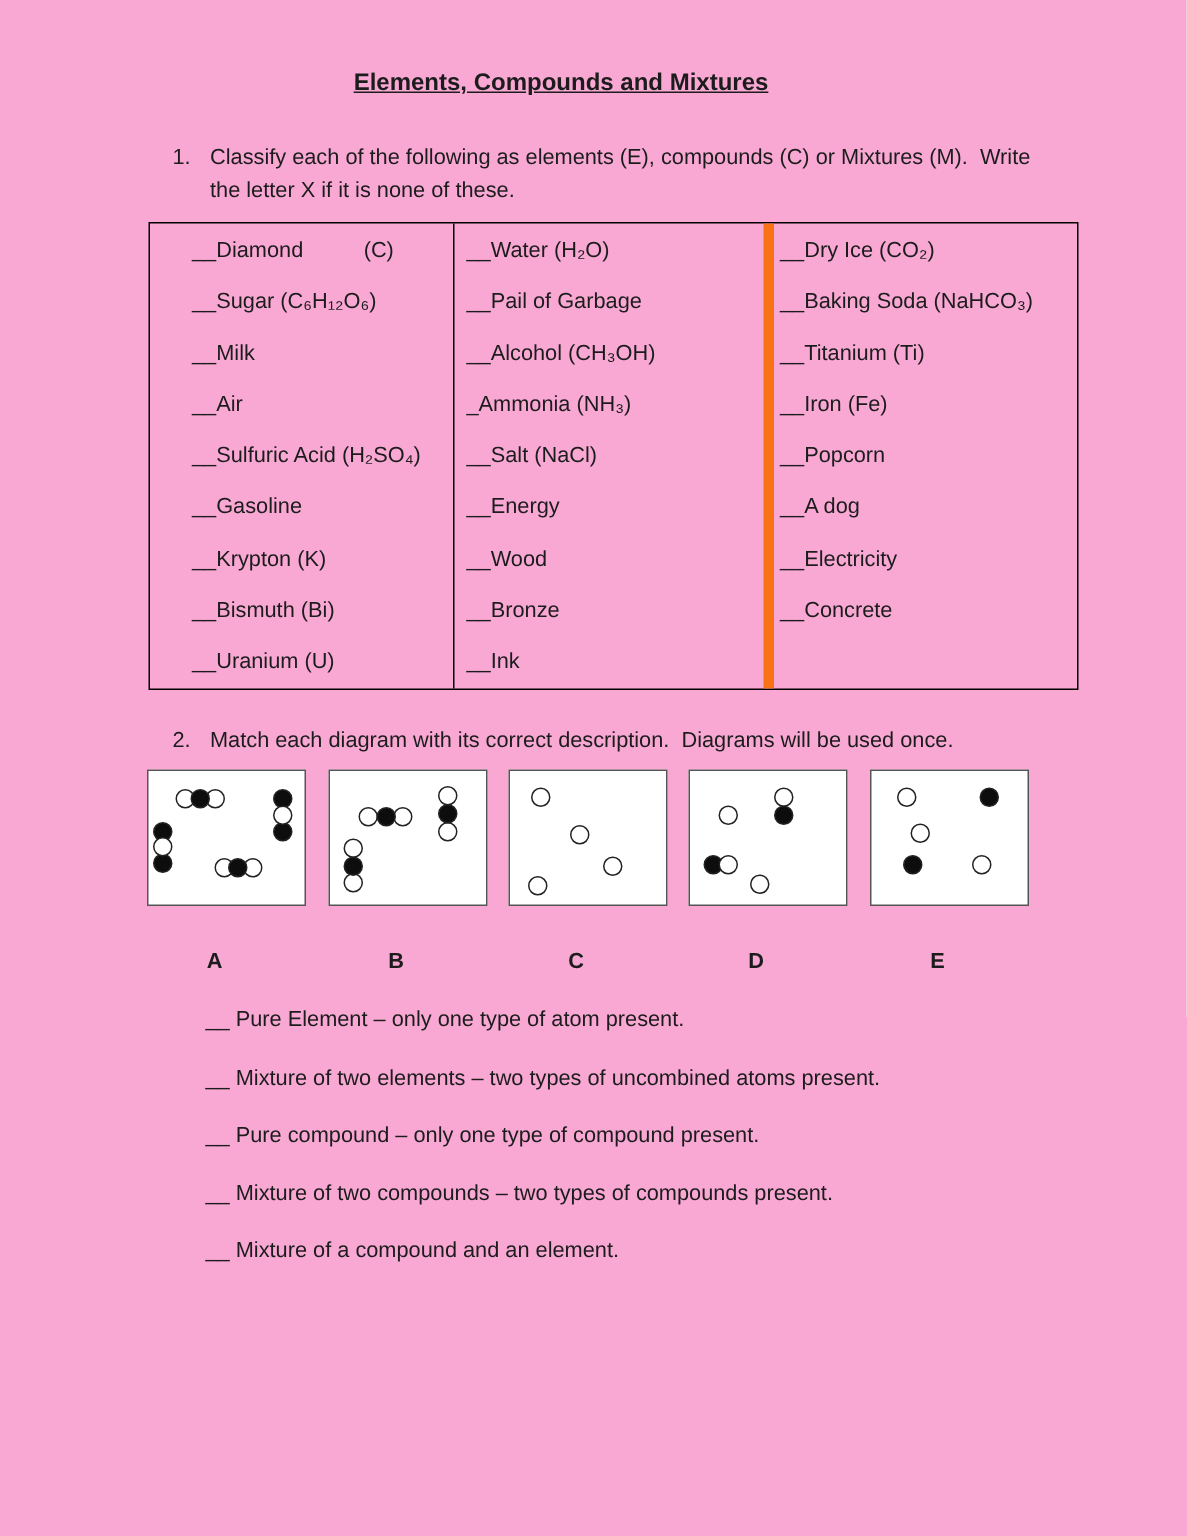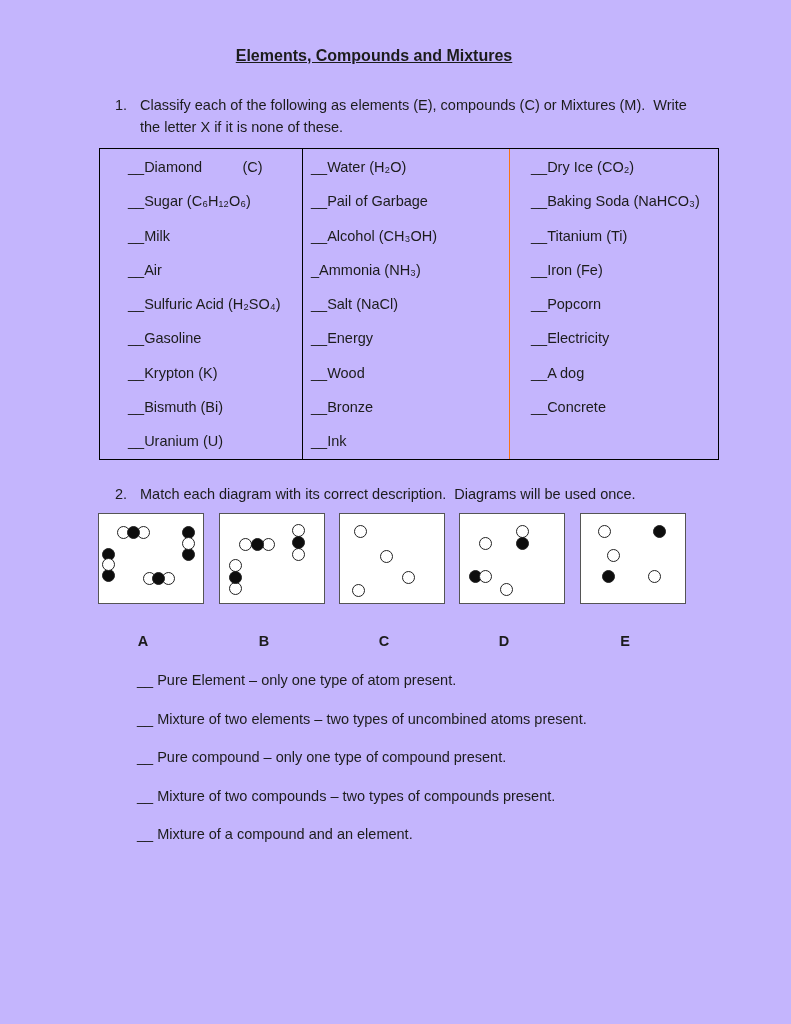--- a/index.html
+++ b/index.html
@@ -1,37 +1,37 @@
 <!DOCTYPE html>
 <html><head>
 <meta charset="utf-8">
 <style>
   html,body{margin:0;padding:0;background:#e8e8e8;}
   .page{
-    position:relative;width:791px;height:1024px;background:#c4b5fd;
+    position:relative;width:791px;height:1024px;background:#f9a8d4;
     font-family:"Liberation Sans","DejaVu Sans",sans-serif;color:#1c1c1c;
     margin:0 auto;overflow:hidden;
   }
   .title{
     position:absolute;top:47px;left:0;width:748px;margin:0;
     text-align:center;font-size:16px;font-weight:bold;text-decoration:underline;
   }
   .qrow{position:absolute;display:flex;font-size:14.5px;}
   #q1{left:115px;top:94px;}
   #q2{left:115px;top:483px;}
   .qnum{width:25px;flex:none;line-height:22px;}
   .qlines .qline{line-height:22px;white-space:pre;}
   .ctable{
     position:absolute;left:88px;top:148px;width:618px;height:310px;
     border:1px solid #000;display:flex;box-sizing:content-box;margin-left:11px;
   }
   .tcol{height:100%;box-sizing:border-box;padding-top:1px;}
   .tcol.c0{width:202px;padding-left:28px;}
   .tcol.c1{width:207px;padding-left:8px;border-left:1px solid #000;}
-  .tcol.c2{width:209px;padding-left:21px;border-left:1px solid #f97316;}
+  .tcol.c2{width:209px;padding-left:4px;border-left:7px solid #f97316;}
   .cell{height:34.3px;line-height:34.3px;font-size:14.5px;white-space:pre;}
   .dbox{
     position:absolute;top:513px;width:106px;height:91px;
     border:1px solid #555;background:#fff;box-sizing:border-box;overflow:visible;
   }
   .atom{
     position:absolute;width:13px;height:13px;border-radius:50%;
     border:1.6px solid #222;box-sizing:border-box;background:#fff;
   }
   .atom.dark{background:#0d0d0d;}
@@ -79,22 +79,22 @@
         <div class="cell">__Wood</div>
         <div class="cell">__Bronze</div>
         <div class="cell">__Ink</div>
       </div>
       <div class="tcol c2">
         <div class="cell">__Dry Ice (CO₂)</div>
         <div class="cell">__Baking Soda (NaHCO₃)</div>
         <div class="cell">__Titanium (Ti)</div>
         <div class="cell">__Iron (Fe)</div>
         <div class="cell">__Popcorn</div>
+        <div class="cell">__A dog</div>
         <div class="cell">__Electricity</div>
-        <div class="cell">__A dog</div>
         <div class="cell">__Concrete</div>
       </div>
     </div>
 
   <div class="qrow" id="q2">
     <span class="qnum">2.</span>
     <div class="qlines" id="q2-lines">
         <div class="qline">Match each diagram with its correct description.  Diagrams will be used once.</div>
       </div>
   </div>

